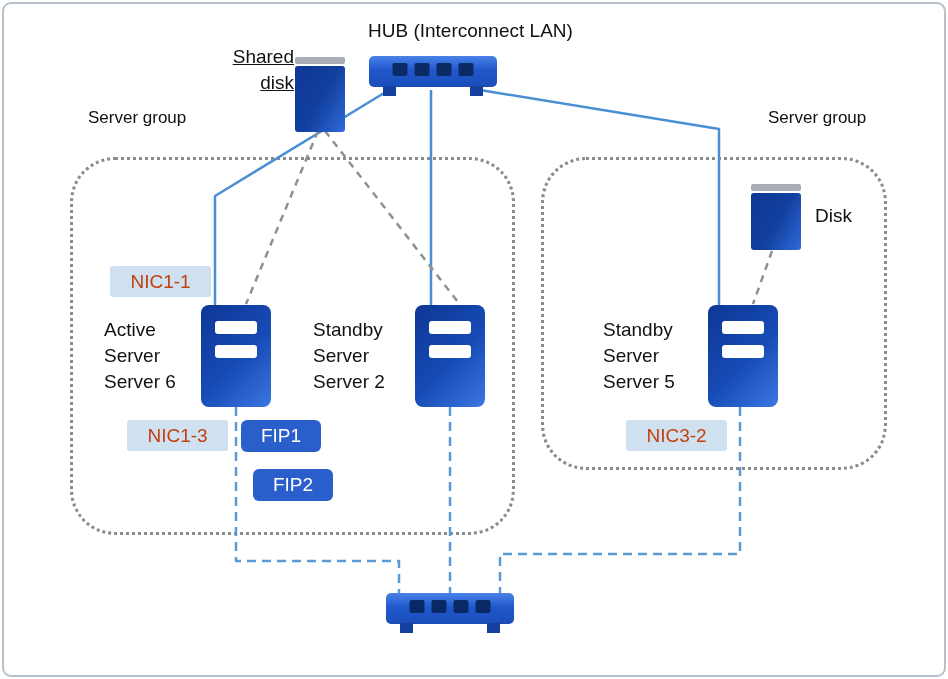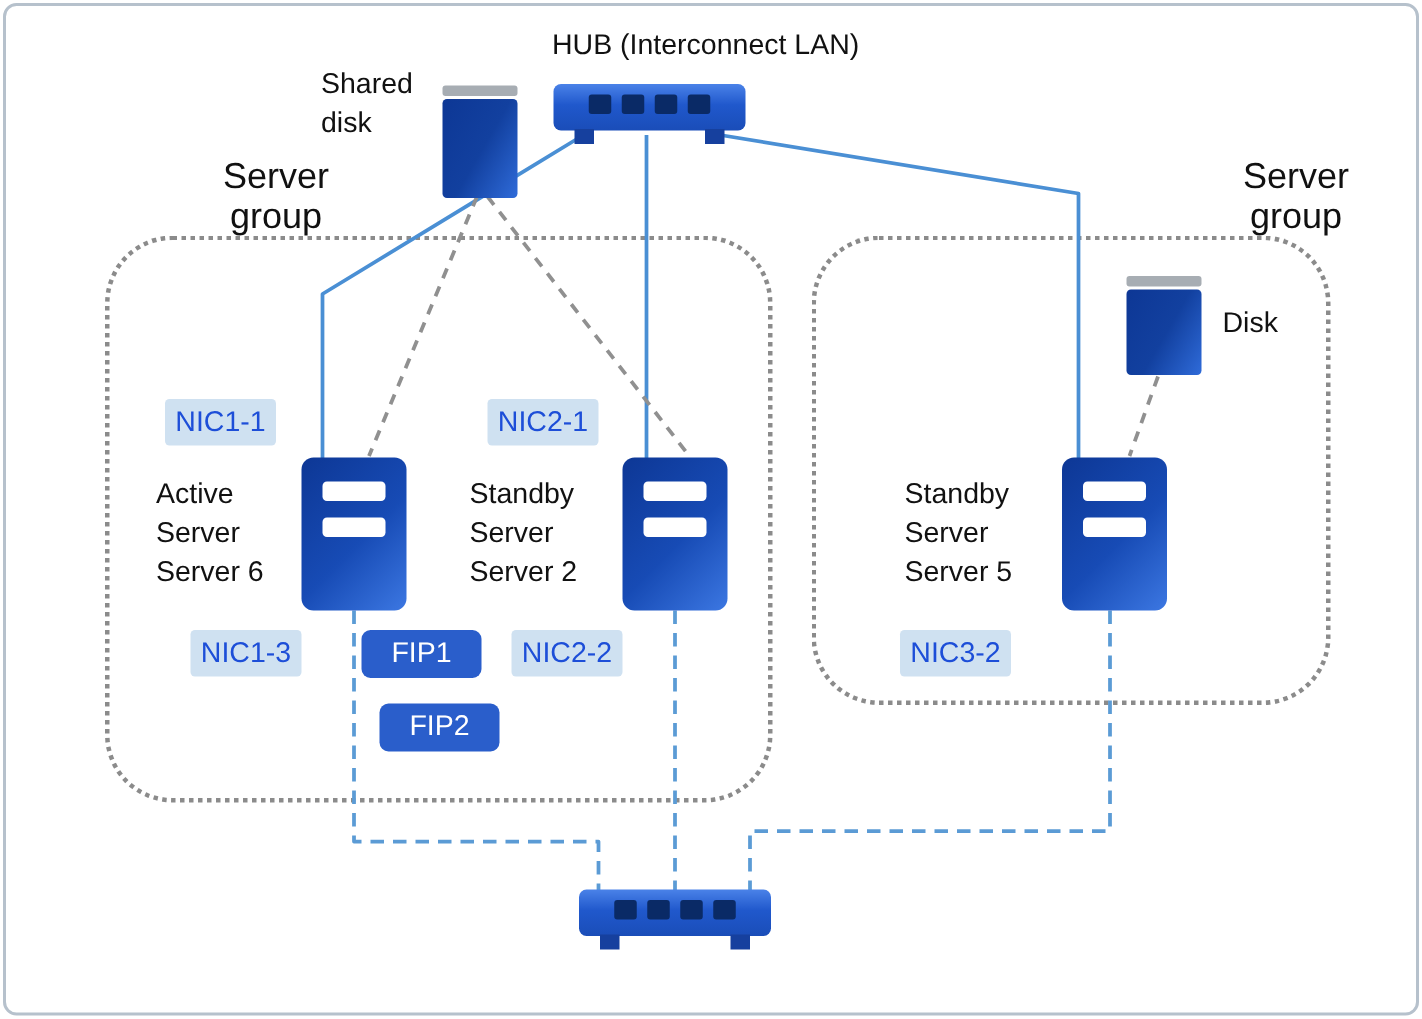--- a/index.html
+++ b/index.html
@@ -8,24 +8,24 @@
     font-family:"Liberation Sans",sans-serif;color:#111;
   }
   .frame{position:absolute;inset:2px;border:2px solid #b6c1cc;border-radius:9px;z-index:0;}
   .wires{position:absolute;left:0;top:0;z-index:1;}
   .wires polyline{fill:none;stroke-linejoin:round;}
   .wires .solid{stroke:#4a8fd4;stroke-width:2.5;}
   .wires .dashgray{stroke:#909090;stroke-width:2.5;stroke-dasharray:7 6;}
   .wires .dashblue{stroke:#5b9bd5;stroke-width:2.5;stroke-dasharray:9 6;}
   .group-box{position:absolute;border:3px dotted #8b8b8b;border-radius:45px;z-index:0;}
   .lbl{position:absolute;font-size:19px;line-height:26px;white-space:nowrap;z-index:2;}
-  .center{text-align:left;}
-  .group-label{position:absolute;font-size:24px;line-height:27px;text-align:center;z-index:2;margin-left:36px;}
+  .center{text-align:right;text-decoration:underline;}
+  .group-label{position:absolute;font-size:17px;line-height:27px;z-index:2;}
   .nic{
-    position:absolute;width:74px;height:31px;background:#cfe1f1;color:#1d4ed8;
+    position:absolute;width:101px;height:31px;background:#cfe1f1;color:#c2410c;
     display:flex;align-items:center;justify-content:center;font-size:19px;border-radius:3px;z-index:2;
   }
   .fip{
     position:absolute;width:80px;height:32px;background:#2a5ecb;color:#fff;
     display:flex;align-items:center;justify-content:center;font-size:19px;border-radius:6px;z-index:2;
   }
   .server{
     position:absolute;width:70px;height:102px;border-radius:8px;z-index:2;
     background:linear-gradient(135deg,#0d3795 0%,#174bb5 55%,#3c77e2 100%);
   }
@@ -95,21 +95,20 @@
     <div class="body" style="height:66px"></div>
   </div>
 
   <div class="disk" style="left:751px;top:184px">
     <div class="cap"></div>
     <div class="body" style="height:57px"></div>
   </div>
   <div class="lbl" style="left:815px;top:203px">Disk</div>
 
   <div class="nic" style="left:110px;top:266px">NIC1-1</div>
-  <div class="nic" style="left:325px;top:266px">NIC2-1</div>
 
   <div class="lbl" style="left:104px;top:317px">
     <div>Active</div>
     <div>Server</div>
     <div>Server 6</div>
   </div>
   <div class="server" style="left:201px;top:305px">
     <span class="slot s1"></span>
     <span class="slot s2"></span>
   </div>
@@ -128,22 +127,21 @@
     <div>Standby</div>
     <div>Server</div>
     <div>Server 5</div>
   </div>
   <div class="server" style="left:708px;top:305px">
     <span class="slot s1"></span>
     <span class="slot s2"></span>
   </div>
 
   <div class="nic" style="left:127px;top:420px">NIC1-3</div>
-  <div class="nic" style="left:341px;top:420px">NIC2-2</div>
-  <div class="nic" style="left:600px;top:420px">NIC3-2</div>
+  <div class="nic" style="left:626px;top:420px">NIC3-2</div>
 
   <div class="fip" style="left:241px;top:420px">FIP1</div>
   <div class="fip" style="left:253px;top:469px">FIP2</div>
 
   <div class="hub" style="left:386px;top:593px">
     <div class="hbody">
       <div class="ports">
         <span class="port"></span>
         <span class="port"></span>
         <span class="port"></span>

